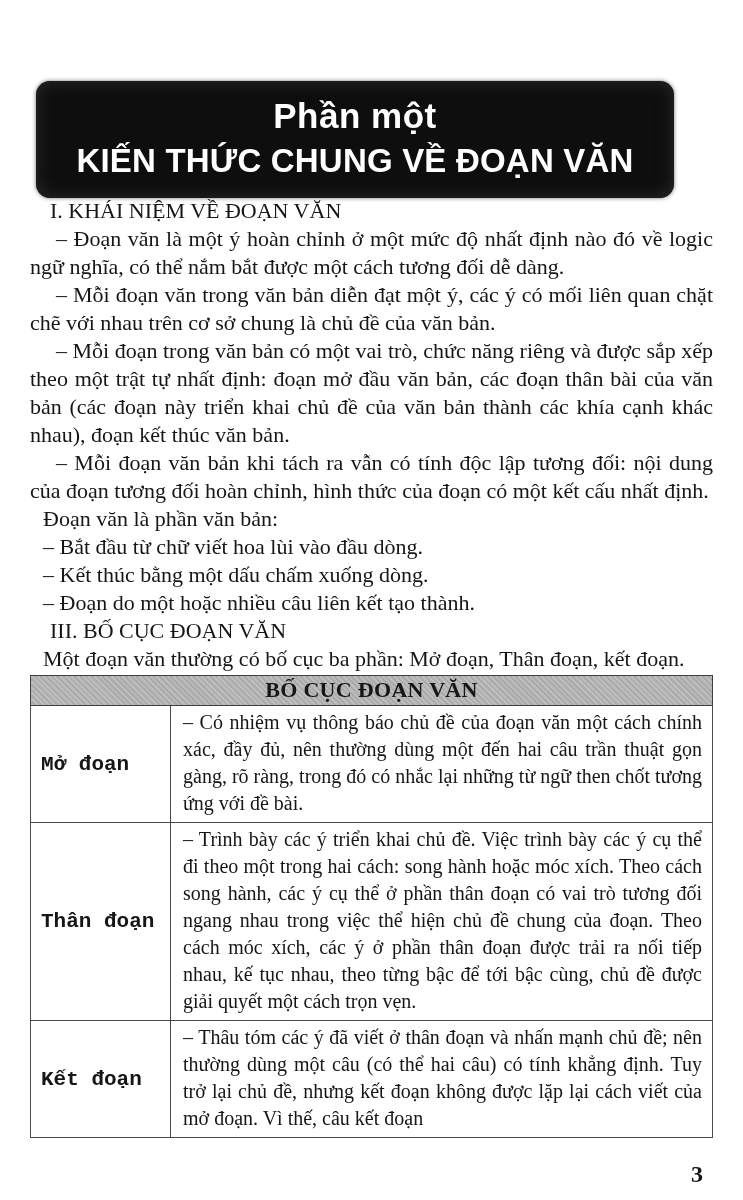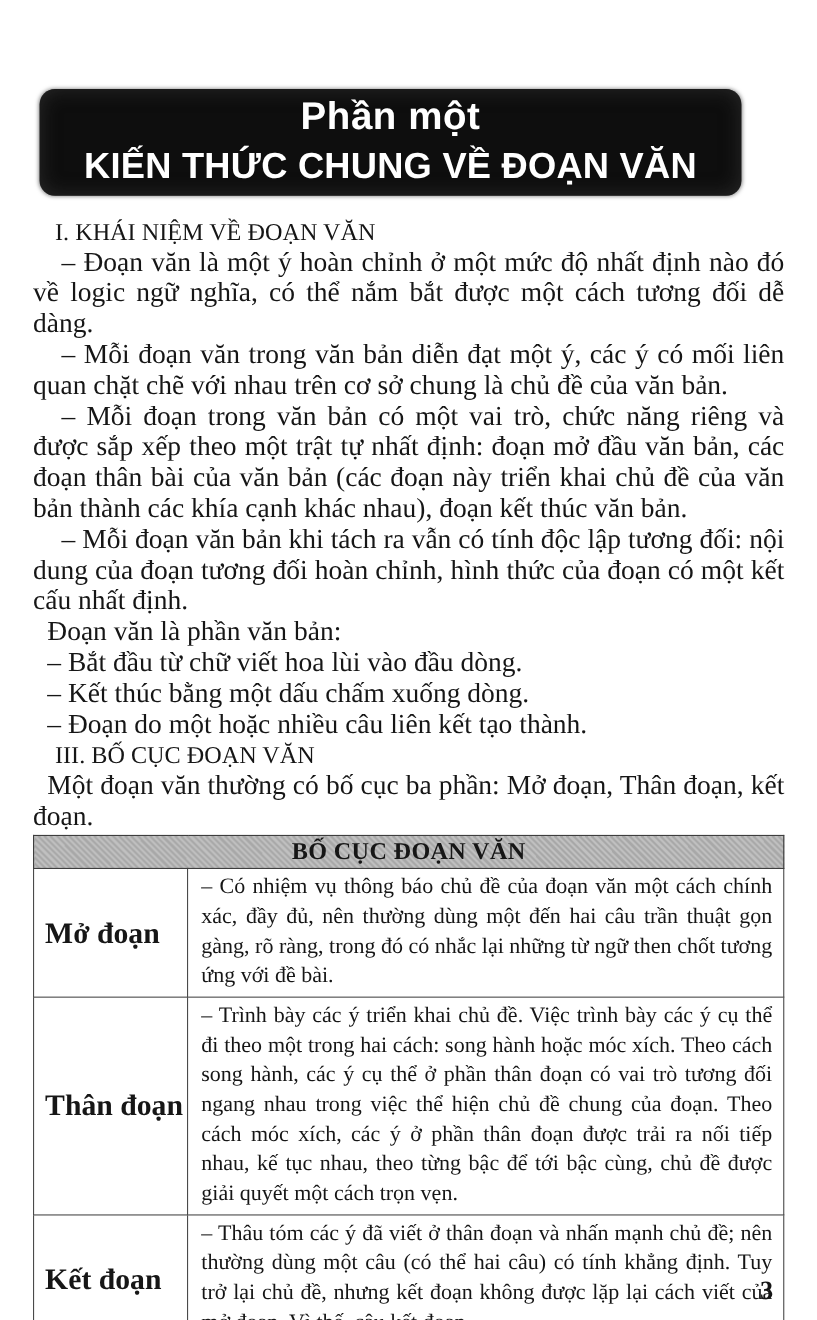--- a/index.html
+++ b/index.html
@@ -7,21 +7,21 @@
     width:743px; height:1200px;
     background:#ffffff;
     font-family:"Liberation Serif","DejaVu Serif",serif;
     color:#161616;
     position:relative;
     overflow:hidden;
   }
 
   
   .banner {
-    position:absolute; left:36px; top:81px; width:638px; height:97px;
+    position:absolute; left:36px; top:81px; width:638px; height:117px;
     background:#0e0e0e;
     border-radius:14px;
     box-shadow:0 0 4px rgba(0,0,0,.55), inset 0 0 18px rgba(60,60,60,.6);
     display:flex; flex-direction:column; align-items:center; justify-content:center;
     color:#ffffff;
     font-family:"Liberation Sans","DejaVu Sans",sans-serif;
     font-weight:bold;
     text-align:center;
   }
   .banner .line1 { font-size:35px; line-height:42px; letter-spacing:.5px; }
@@ -32,21 +32,21 @@
     position:absolute; left:30px; right:30px; top:197px;
   }
   .sec-heading {
     font-weight:normal;
     font-size:22px; line-height:28px;
     padding-left:20px;
     white-space:nowrap;
   }
   .para {
     margin:0;
-    font-size:25px; line-height:28px;
+    font-size:22px; line-height:28px;
     text-align:justify;
   }
   .p-indent       { text-indent:26px; }
   .p-small-indent { text-indent:13px; }
 
   
   table.bocuc {
     width:100%;
     margin-top:2px;
     border-collapse:collapse;
@@ -61,23 +61,24 @@
     padding:1px 4px 2px;
     letter-spacing:.3px;
   }
   table.bocuc td {
     border:1.2px solid #4a4a4a;
     vertical-align:middle;
   }
   td.t-label {
     width:128px;
     font-weight:bold;
-    font-size:27px;
+    font-size:21px;
     padding-left:10px;
     white-space:nowrap;
+    font-family:Liberation Mono, monospace;
   }
   td.t-content {
     font-size:20px; line-height:27px;
     text-align:justify;
     padding:3px 10px 5px 12px;
     margin-left:48px;
   }
   .it { }
 
   

